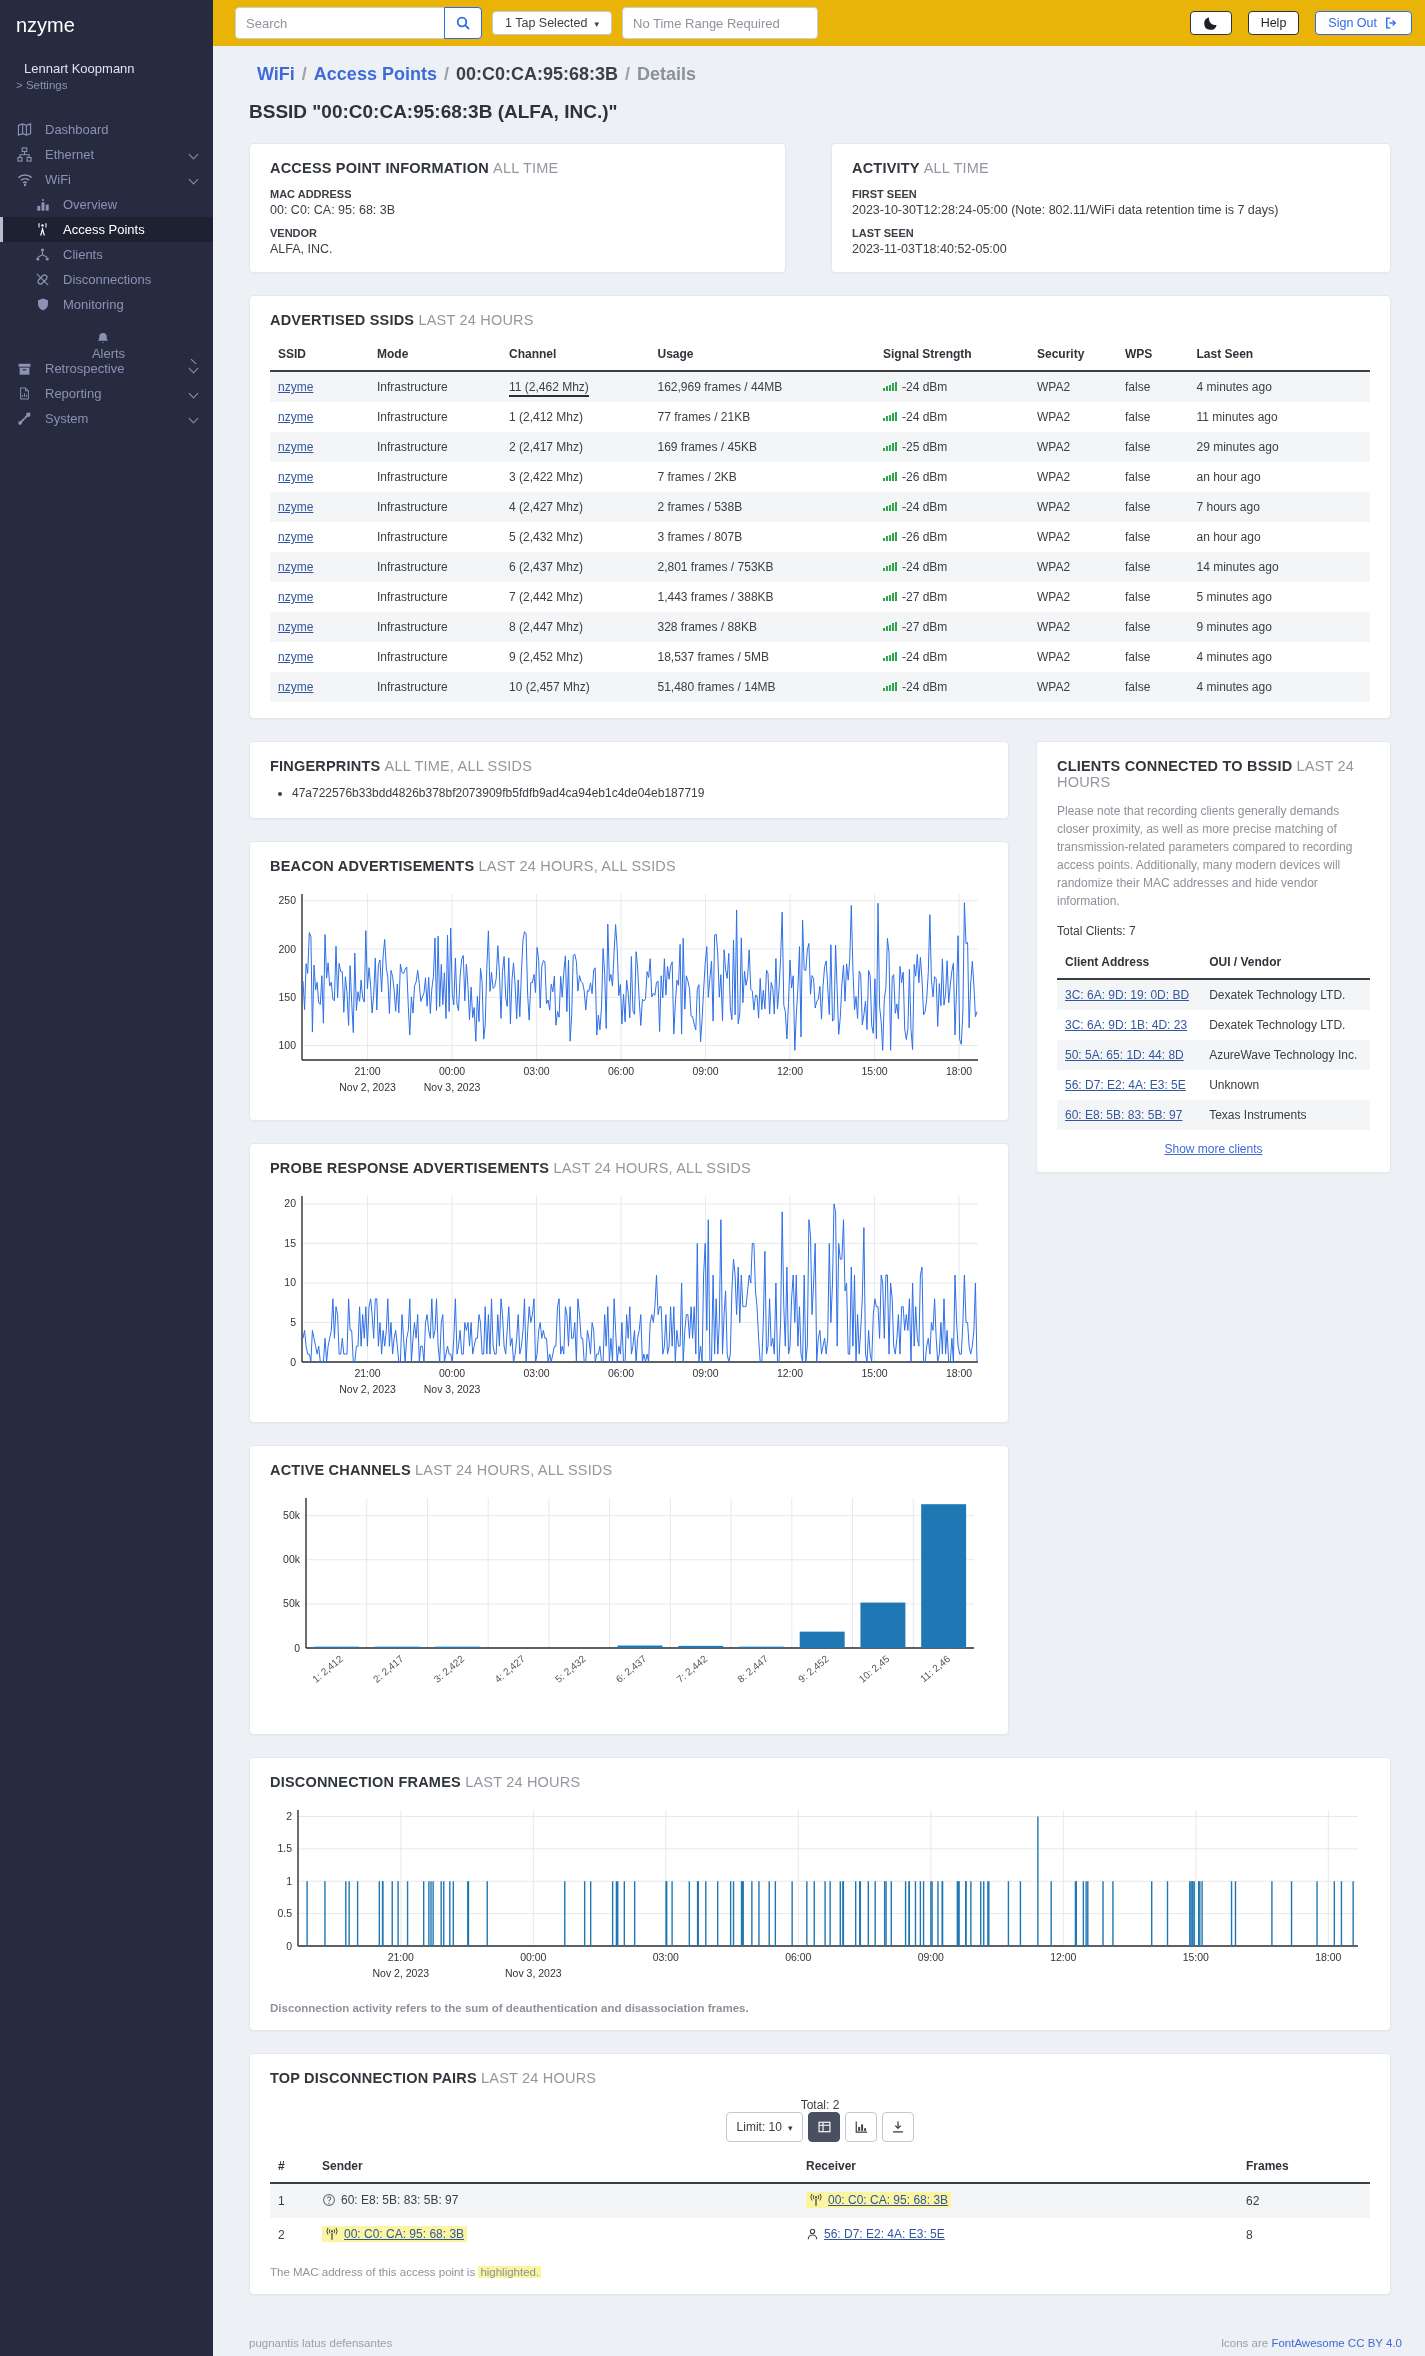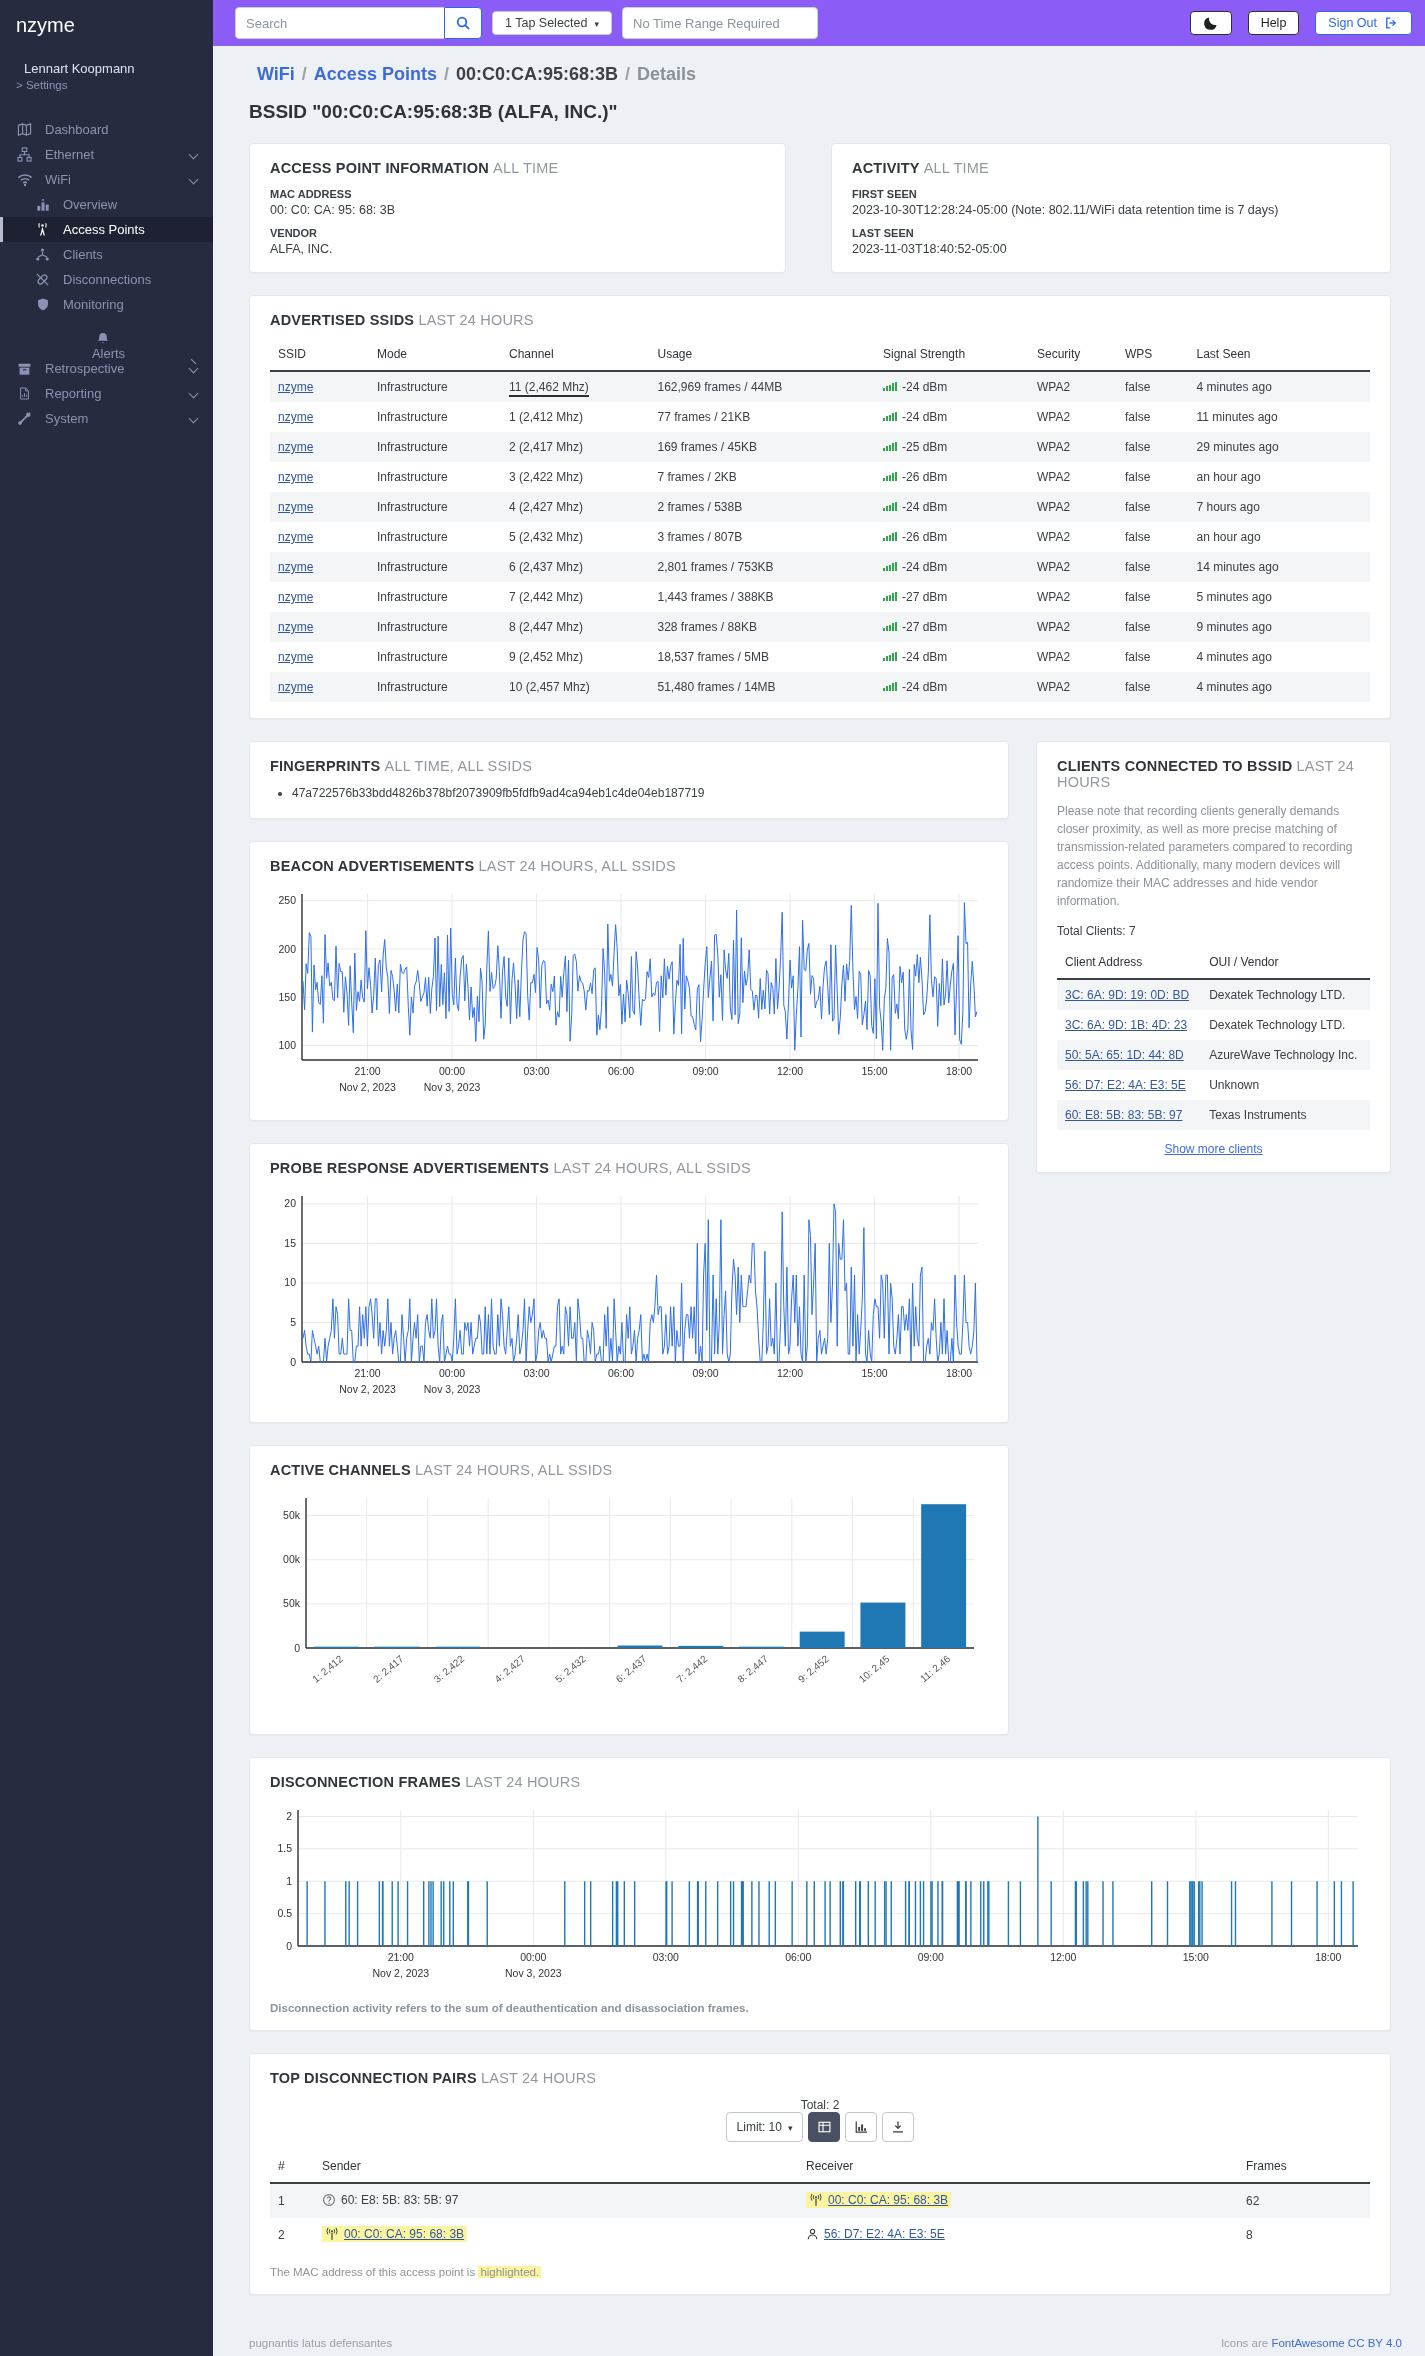--- a/index.html
+++ b/index.html
@@ -16,21 +16,21 @@
   .nav { font-size:13px; }
   .nav-item { display:flex; align-items:center; height:25px; padding:0 12px 0 16px; color:#8b92b3; cursor:pointer; }
   .nav-item.indent { padding-left:34px; }
   .nav-item.gap-top { margin-top:14px;flex-direction:column; }
   .nav-item.active { background:#1d2132; border-left:3px solid #b7bed2; padding-left:31px; color:#ffffff; }
   .nav-item .ic { width:17px; margin-right:12px; display:inline-flex; justify-content:center; align-items:center; }
   .chev { width:7px; height:7px; border-right:1.5px solid #8b92b3; border-bottom:1.5px solid #8b92b3; transform:rotate(45deg); margin-left:auto; margin-right:4px; }
 
   
   .main { flex:1; display:flex; flex-direction:column; background:#edf0f4; }
-  .topbar { height:46px; background:#8b5cf6; display:flex; align-items:center; padding:0 14px 0 22px; gap:10px; }
+  .topbar { height:46px; background:#eab308; display:flex; align-items:center; padding:0 14px 0 22px; gap:10px; }
   .search-group { display:flex; }
   .inp { height:32px; border:1px solid #c9cfd6; border-radius:4px; padding:0 10px; font-size:13px; color:#4a5056; background:#fff; }
   .inp::placeholder { color:#8d949c; }
   .search-inp { width:210px; border-radius:4px 0 0 4px; }
   .search-btn { width:38px; height:32px; border:1px solid #2d6ae8; border-radius:0 4px 4px 0; background:#fff; color:#2d6ae8; margin-left:-1px; display:inline-flex; align-items:center; justify-content:center; cursor:pointer; }
   .btn { height:24px; border-radius:4px; background:#fff; font-size:12.5px; padding:0 12px; display:inline-flex; align-items:center; gap:7px; cursor:pointer; }
   .tap-btn { border:1px solid #c2c8cf; color:#3a3f45; }
   .caret { font-size:9px; position:relative; top:1px; }
   .time-inp { width:196px; }
   .topbar-right { margin-left:auto; display:flex; gap:16px; }
@@ -48,21 +48,21 @@
   .card { background:#fff; border:1px solid #e4e8ec; border-radius:4px; padding:16px 20px; box-shadow:0 1px 2px rgba(0,0,0,0.03); }
   .card-title { font-size:14.5px; font-weight:700; color:#31363c; margin-bottom:12px; letter-spacing:.2px; }
   .card-title .sub { color:#9298a0; font-weight:400; }
 
   .row1 { display:grid; grid-template-columns:537px 1fr; gap:45px; margin-bottom:22px; }
   .field-label { font-size:11px; font-weight:700; color:#3b4046; margin:10px 0 3px; }
   .field-value { font-size:12.5px; color:#3b4046; }
 
   .section { margin-bottom:22px; }
   table.data { width:100%; border-collapse:collapse; font-size:12px; }
-  table.data th { text-align:left; font-weight:400; color:#2f343a; padding:7px 8px 9px; border-bottom:2px solid #3a3f45; }
+  table.data th { text-align:left; font-weight:700; color:#2f343a; padding:7px 8px 9px; border-bottom:2px solid #3a3f45; }
   table.data td { padding:8px 8px; color:#3b4046; vertical-align:middle; }
   table.data tbody tr:nth-child(odd) td { background:#f4f5f7; }
   a.tbl-link { color:#33579e; text-decoration:underline; cursor:pointer; }
   .chan-active { border-bottom:2px solid #2b2f33; padding-bottom:1px; }
   .sigbars { display:inline-flex; align-items:flex-end; gap:1px; margin-right:5px; }
   .sigbars i { width:2px; display:block; background:#2fa84c; }
   .sigbars i:nth-child(1){height:3px} .sigbars i:nth-child(2){height:5px} .sigbars i:nth-child(3){height:6px} .sigbars i:nth-child(4){height:8px} .sigbars i:nth-child(5){height:9px}
 
   .row3 { display:grid; grid-template-columns:760px 1fr; gap:27px; align-items:start; margin-bottom:22px; }
   .col-stack { display:flex; flex-direction:column; gap:22px; }

